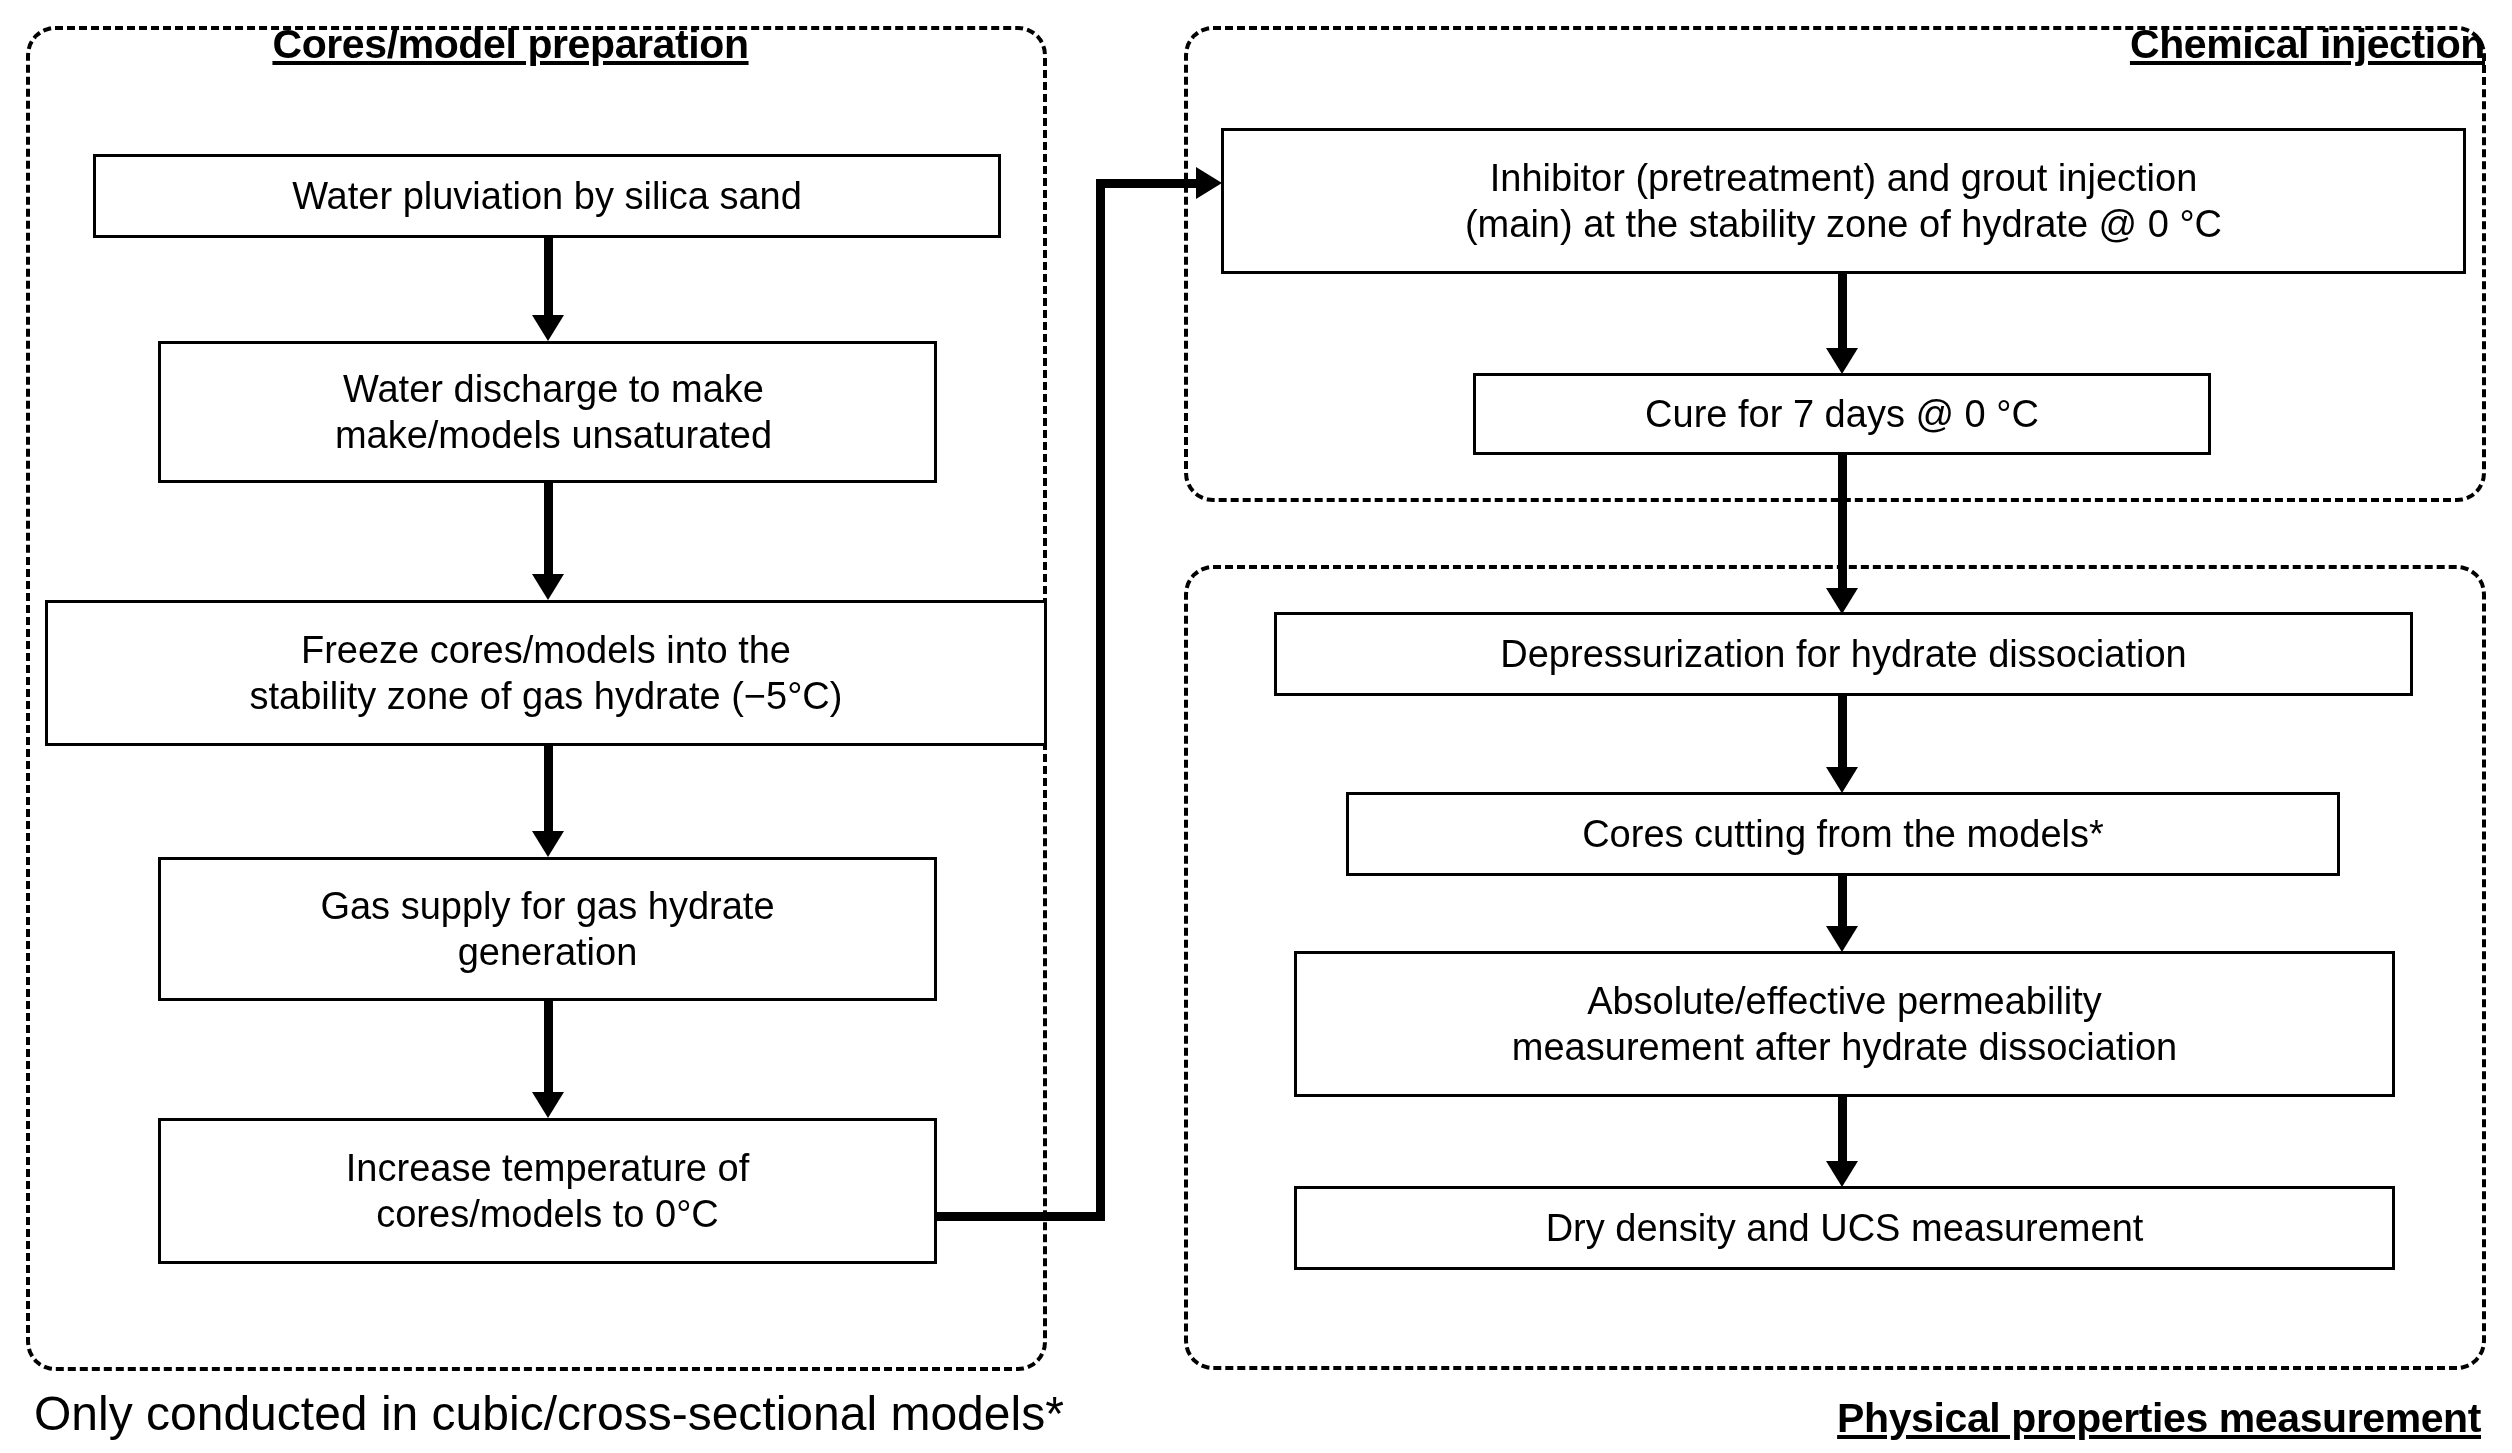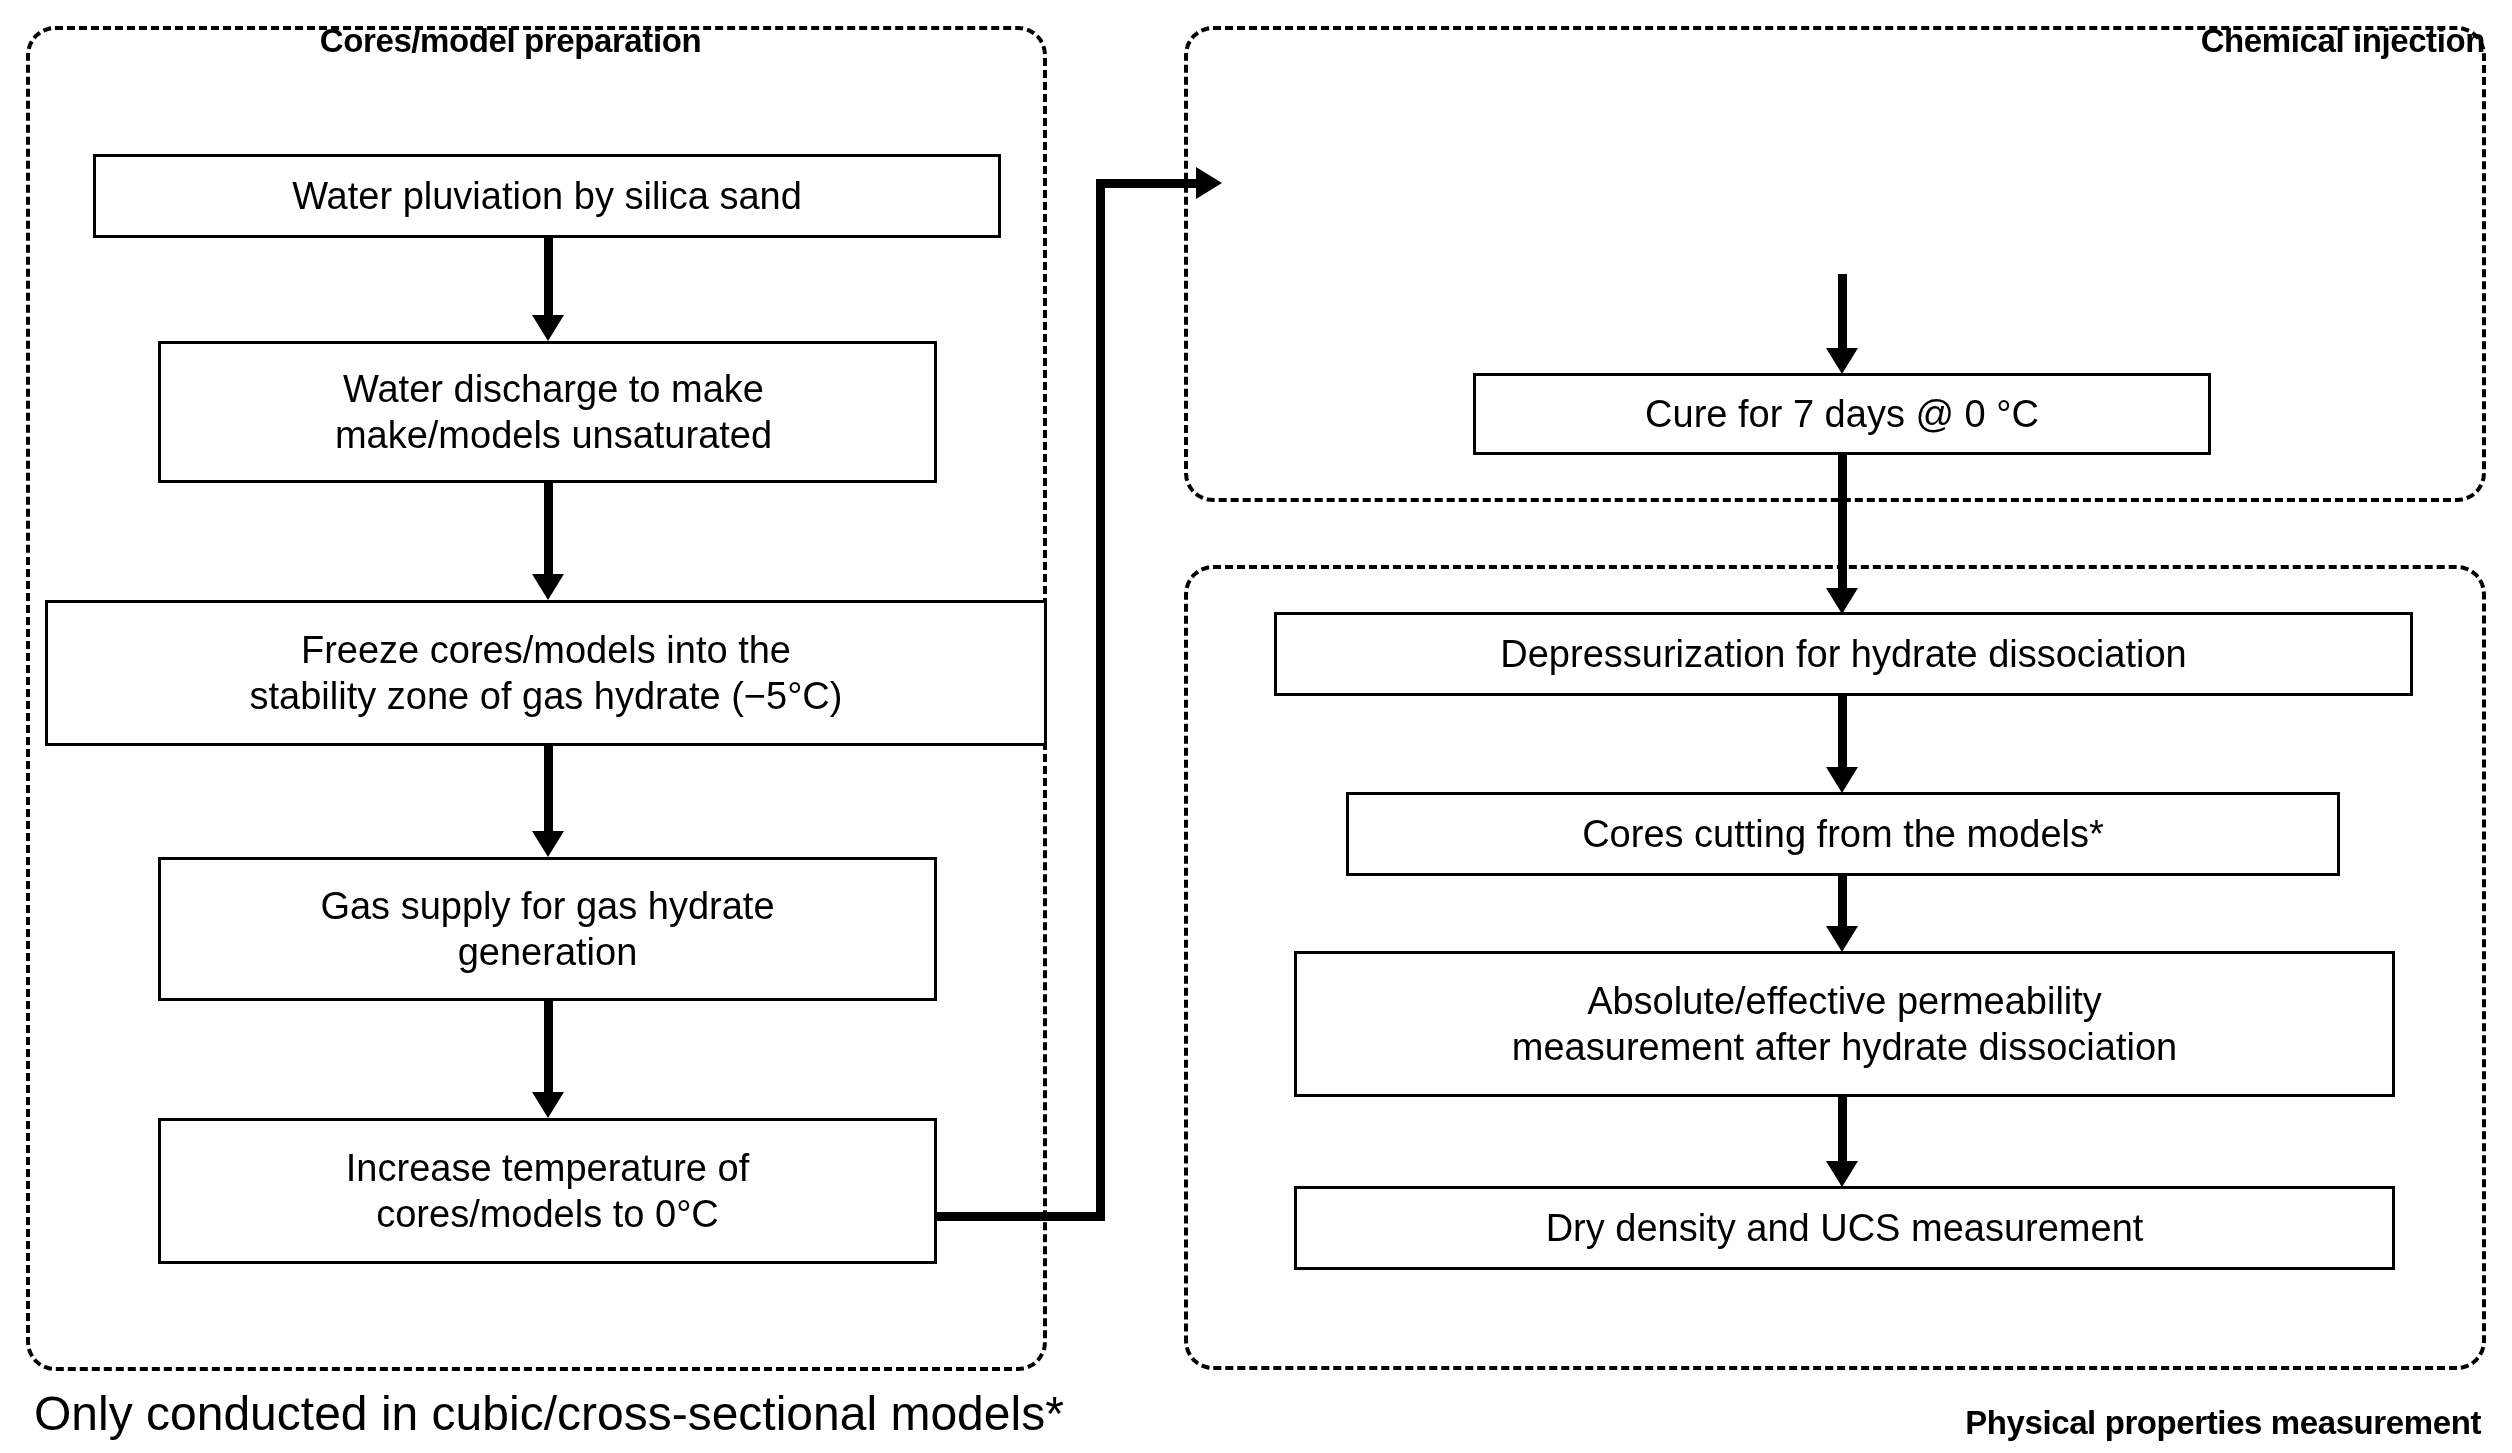--- a/index.html
+++ b/index.html
@@ -27,24 +27,25 @@
     box-sizing: border-box;
     background: transparent;
   }
   #group-prep   { left: 26px;   top: 26px;   width: 1021px; height: 1345px; }
   #group-chem   { left: 1184px; top: 26px;   width: 1302px; height: 476px;  }
   #group-phys   { left: 1184px; top: 565px;  width: 1302px; height: 805px;  }
 
   .group-title {
     position: absolute;
     font-weight: bold;
-    font-size: 33px;
+    font-size: 41px;
     line-height: 1;
     white-space: nowrap;
     letter-spacing: -0.4px;
+    text-decoration: underline;
   }
   #title-prep { left: 0; top: 24px; width: 1021px; text-align: center; }
   #title-chem { right: 27px; top: 24px; text-align: right; }
   #title-phys { right: 31px; bottom: 15.4px; text-align: left; }
 
   
   .node {
     position: absolute;
     box-sizing: border-box;
     border: 3.4px solid #000000;
@@ -147,20 +148,26 @@
   <div class="node" id="n-increase">
     <div>
       <span>Increase temperature of</span>
       <span>cores/models to 0°C</span>
     </div>
   </div>
 
   <div class="group" id="group-chem"></div>
   <div class="group-title" id="title-chem">Chemical injection</div>
 
+  <div class="node" id="n-inhibitor">
+    <div>
+      <span>Inhibitor (pretreatment) and grout injection</span>
+      <span>(main) at the stability zone of hydrate @ 0 °C</span>
+    </div>
+  </div>
 
   <div class="node" id="n-cure">
     <span>Cure for 7 days @ 0 °C</span>
   </div>
 
   <div class="group" id="group-phys"></div>
   <div class="group-title" id="title-phys">Physical properties measurement</div>
 
   <div class="node" id="n-depress">
     <span>Depressurization for hydrate dissociation</span>

